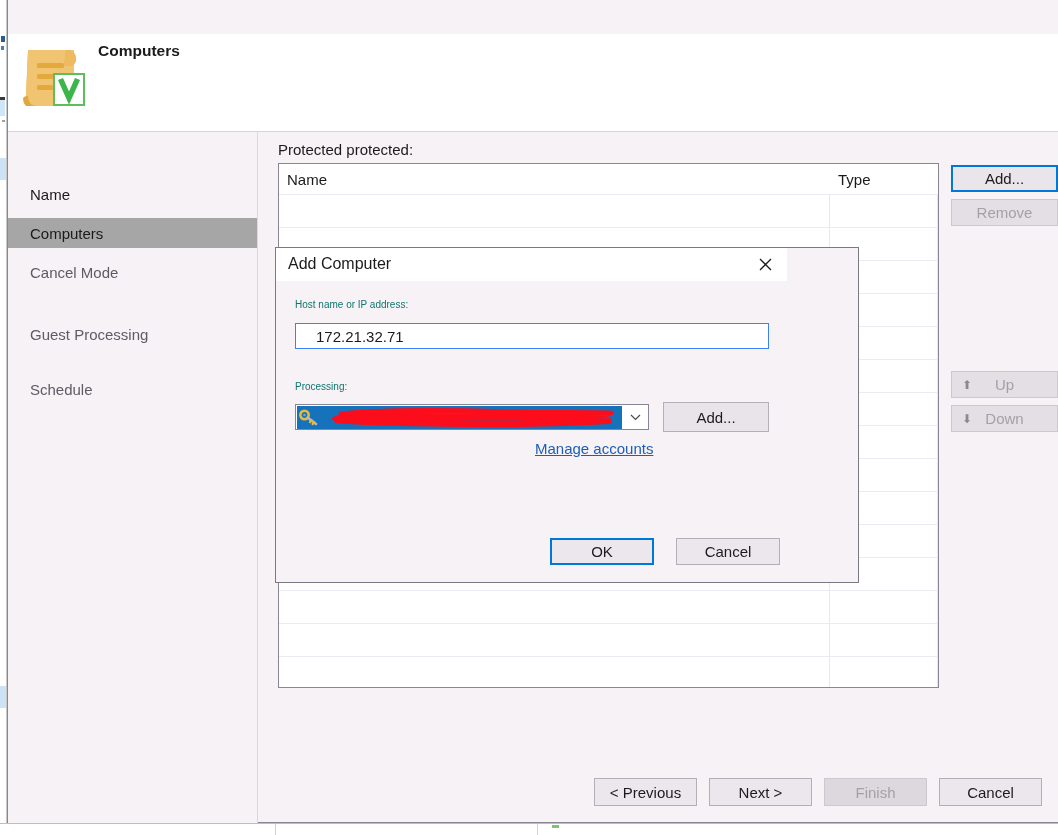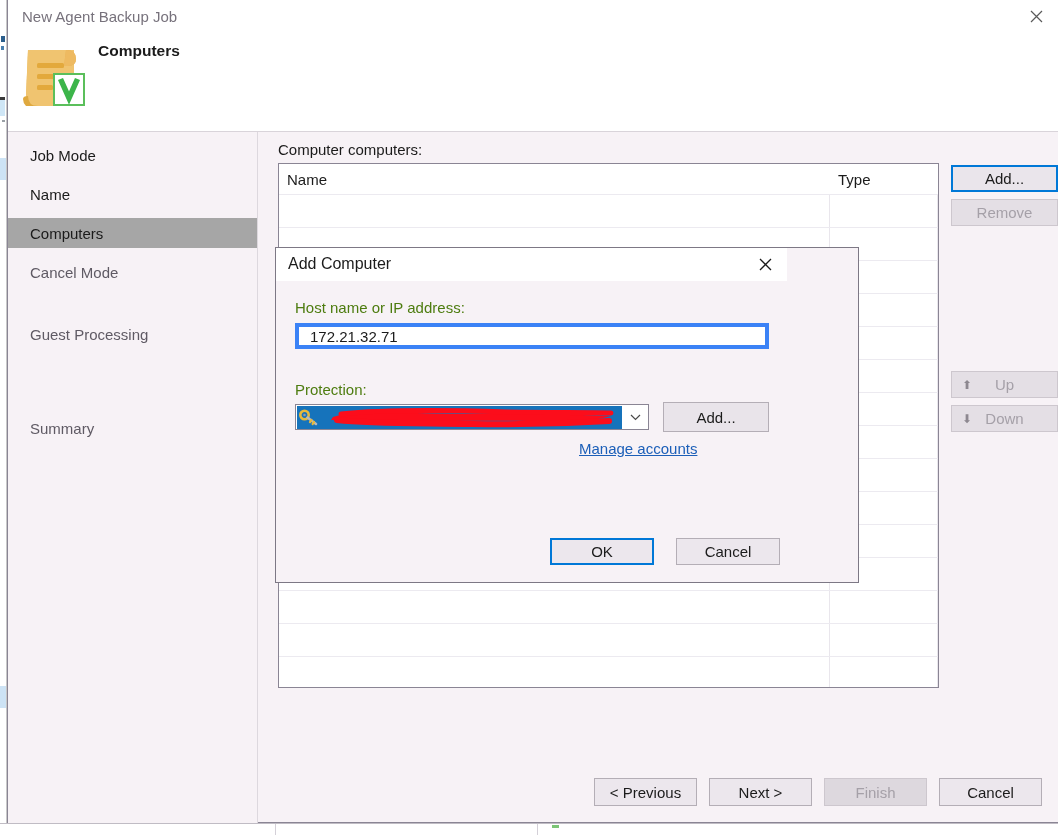--- a/index.html
+++ b/index.html
@@ -259,34 +259,34 @@
   }
   #modal-close {
     position: absolute;
     right: 0; top: 0;
     width: 44px; height: 32px;
     display: flex; align-items: center; justify-content: center;
     cursor: default;
   }
   .modal-label {
     position: absolute;
-    font-size: 15px;
-    color: #4d7c0f;
+    font-size: 10px;
+    color: #0f766e;
   }
   #host-input {
     position: absolute;
     left: 19px; top: 75px;
     width: 474px; height: 26px;
     box-sizing: border-box;
     background: #ffffff;
-    border: 4px solid #3b82f6;
+    border: 1px solid #3b82f6;
     font-family: "Liberation Sans", sans-serif;
     font-size: 15px;
     color: #1b1b1b;
-    padding: 0 0 0 11px;
+    padding: 0 0 0 20px;
     outline: none;
   }
   #cred-combo {
     position: absolute;
     left: 19px; top: 156px;
     width: 354px; height: 26px;
     box-sizing: border-box;
     background: #ffffff;
     border: 1px solid #8a8594;
     overflow: hidden;
@@ -337,21 +337,20 @@
     cursor: default;
     color: #1b1b1b;
   }
   #manage-accounts {
     position: absolute;
     left: 259px; top: 192px;
     font-size: 15px;
     color: #1c5fb8;
     text-decoration: underline;
     cursor: default;
-    margin-left: 44px;
   }
   .modal-btn {
     position: absolute;
     top: 290px;
     width: 104px; height: 27px;
     box-sizing: border-box;
     background: #ece7ed;
     border: 1px solid #b4aeb6;
     font-size: 15px;
     color: #1b1b1b;
@@ -382,28 +381,20 @@
   <div class="bg-bit2"></div>
   <div class="bg-bit3"></div>
   <div class="bg-bit4"></div>
   <div class="bg-bit5"></div>
   <div class="bg-accent-a"></div>
   <div class="bg-accent-b"></div>
 </div>
 
 <div id="wizard">
 
-  <div id="titlebar">
-    <div id="title-text">New Agent Backup Job</div>
-    <div id="close-btn">
-      <svg width="13" height="13" viewBox="0 0 13 13" aria-hidden="true">
-        <path d="M1 1 L12 12 M12 1 L1 12" stroke="#5a5a5a" stroke-width="1.2" fill="none"></path>
-      </svg>
-    </div>
-  </div>
 
   <div id="header">
     <div id="header-icon">
       <svg width="84" height="80" viewBox="0 0 84 80" aria-hidden="true">
 
         <path d="M14 14 h46 v46 q0 8 -8 10 h-32 q-8 -2 -8 -10 z" fill="#eab858"></path>
         <path d="M14 14 h46 v46 q0 8 -8 10 h-32 q-8 -2 -8 -10 z" fill="#f0c470"></path>
 
         <path d="M52 14 q10 0 10 9 q0 7 -8 7 h-4 z" fill="#e8b254"></path>
         <path d="M52 14 q10 0 10 9 q0 7 -8 7 h-4 z" fill="#eeba61"></path>
@@ -415,43 +406,40 @@
         <rect x="23" y="49" width="16" height="5" rx="1.5" fill="#e3a93c"></rect>
 
         <rect x="40" y="38" width="30" height="31" fill="#ffffff" stroke="#5bbf5b" stroke-width="2"></rect>
         <path d="M46.5 43 L55 62 L63.5 43" fill="none" stroke="#3cb54a" stroke-width="5.5" stroke-linecap="butt" stroke-linejoin="miter"></path>
       </svg>
     </div>
     <div id="header-title">Computers</div>
   </div>
 
   <div id="sidebar">
-    <div class="nav-item strong" style="top:8px">
-        <span>Job Mode</span>
-      </div>
     <div class="nav-item strong" style="top:47px">
         <span>Name</span>
       </div>
     <div class="nav-item strong active" style="top:86px">
         <span>Computers</span>
       </div>
     <div class="nav-item" style="top:125px">
         <span>Cancel Mode</span>
       </div>
     <div class="nav-item" style="top:187px">
         <span>Guest Processing</span>
       </div>
-    <div class="nav-item" style="top:281px">
-        <span>Summary</span>
+    <div class="nav-item" style="top:242px">
+        <span>Schedule</span>
       </div>
   </div>
 
   <div id="main">
 
-    <div id="protected-label">Computer computers:</div>
+    <div id="protected-label">Protected protected:</div>
 
     <div id="table">
 
       <div class="th-divider" style="left:550px"></div>
       <div class="th-divider" style="left:658px"></div>
 
       <div id="table-head">
         <div class="th" style="left:8px">Name</div>
         <div class="th" style="left:559px">Type</div>
       </div>
@@ -512,21 +500,21 @@
       <div id="modal-close">
         <svg width="13" height="13" viewBox="0 0 13 13" aria-hidden="true">
           <path d="M1 1 L12 12 M12 1 L1 12" stroke="#1b1b1b" stroke-width="1.3" fill="none"></path>
         </svg>
       </div>
     </div>
 
     <div class="modal-label" style="left:19px; top:51px">Host name or IP address:</div>
     <input id="host-input" type="text" value="172.21.32.71" style="">
 
-    <div class="modal-label" style="left:19px; top:133px">Protection:</div>
+    <div class="modal-label" style="left:19px; top:133px">Processing:</div>
 
     <div id="cred-combo">
       <div id="cred-selected">
         <div id="cred-key-icon">
           <svg width="20" height="18" viewBox="0 0 20 18" aria-hidden="true">
             <circle cx="5.5" cy="6" r="4.2" fill="none" stroke="#e8b93a" stroke-width="2.6"></circle>
             <circle cx="5.5" cy="6" r="1.3" fill="#9a9a9a"></circle>
             <path d="M8.5 8.5 L17 15" stroke="#b9b9b9" stroke-width="2.6" stroke-linecap="round"></path>
             <path d="M12.5 11 L11 13.2" stroke="#e8b93a" stroke-width="2.2" stroke-linecap="round"></path>
             <path d="M15 13 L13.6 15" stroke="#e8b93a" stroke-width="2.2" stroke-linecap="round"></path>

